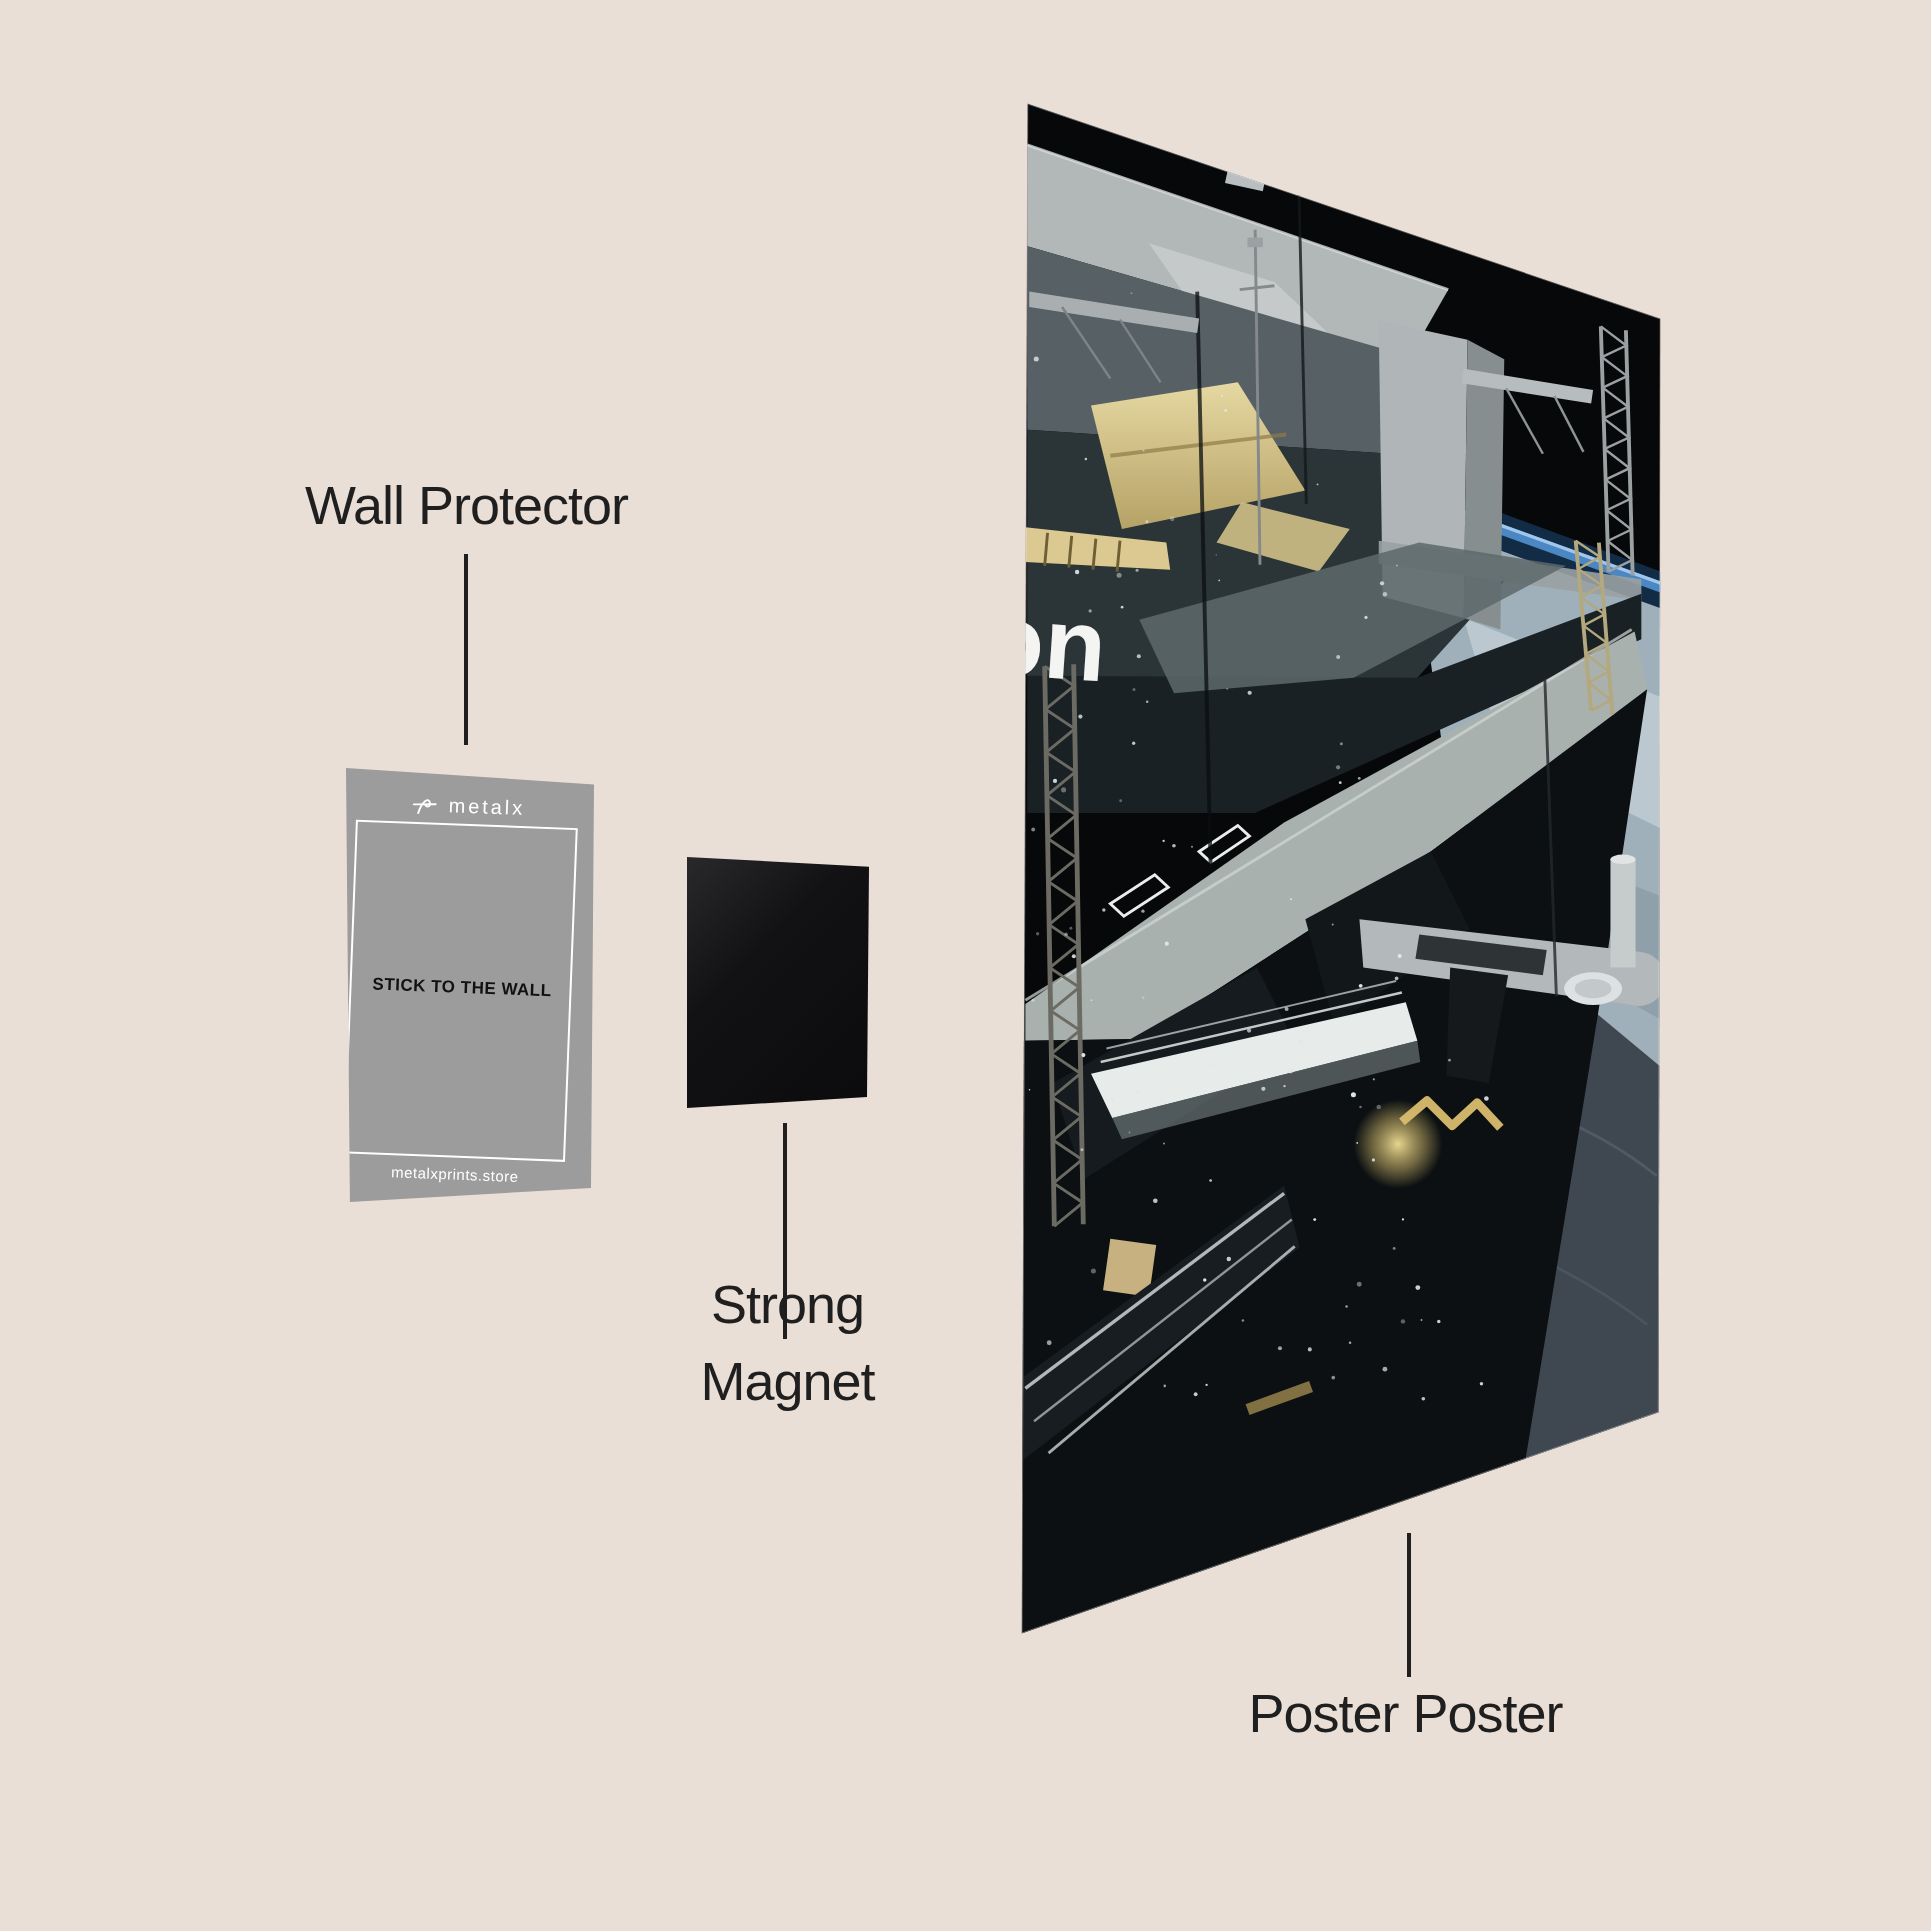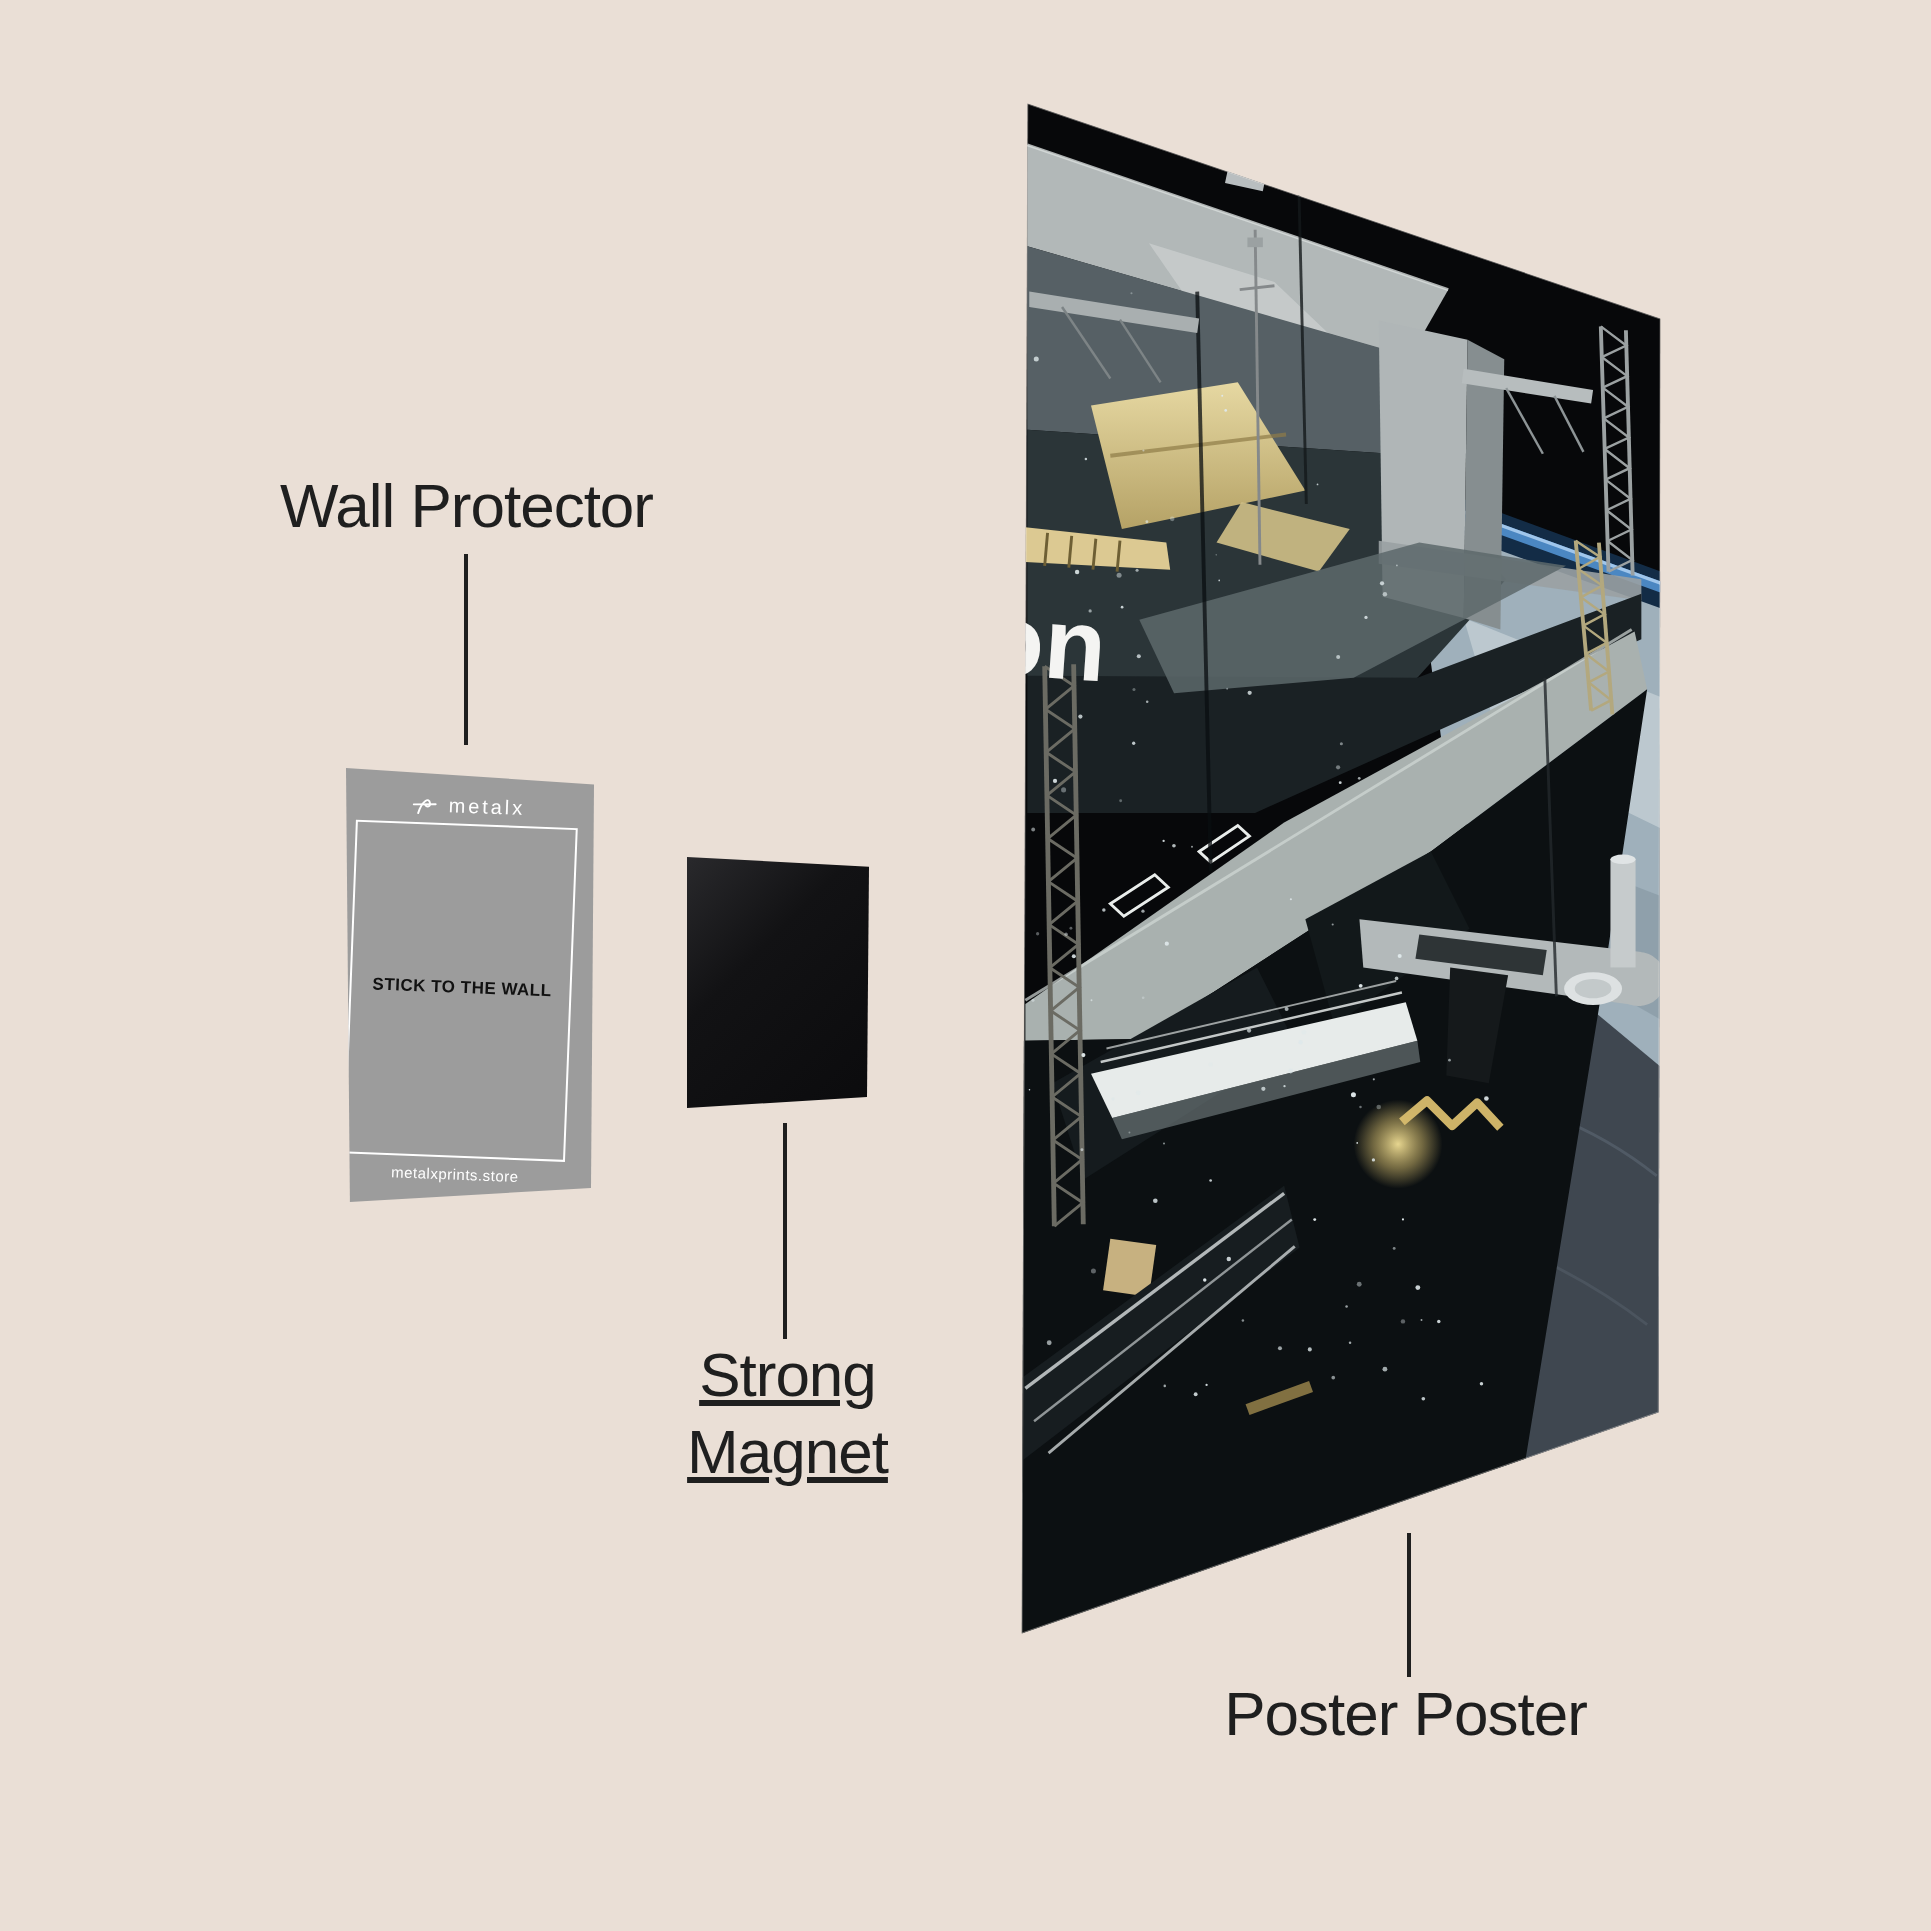--- a/index.html
+++ b/index.html
@@ -14,29 +14,29 @@
     background:var(--bg);
     font-family:"Liberation Sans", sans-serif;
     color:var(--ink);
     position:relative;
   }
   .canvas{position:absolute;inset:0;}
 
   
   .label{
     position:absolute;
-    font-size:62px;
+    font-size:54px;
     letter-spacing:-1px;
     color:var(--ink);
     text-align:center;
     width:483px;
     line-height:77px;
   }
   .label-wall{left:225px;top:467px;}
-  .label-magnet{left:546px;top:1336px;text-decoration:underline;}
+  .label-magnet{left:546px;top:1266px;}
   .label-poster{left:1164px;top:1675px;}
 
   
   .leader{
     position:absolute;
     width:3.9px;
     background:var(--ink);
   }
   .leader-wall{left:464px;top:554px;height:191px;}
   .leader-magnet{left:783px;top:1123px;height:216px;}

